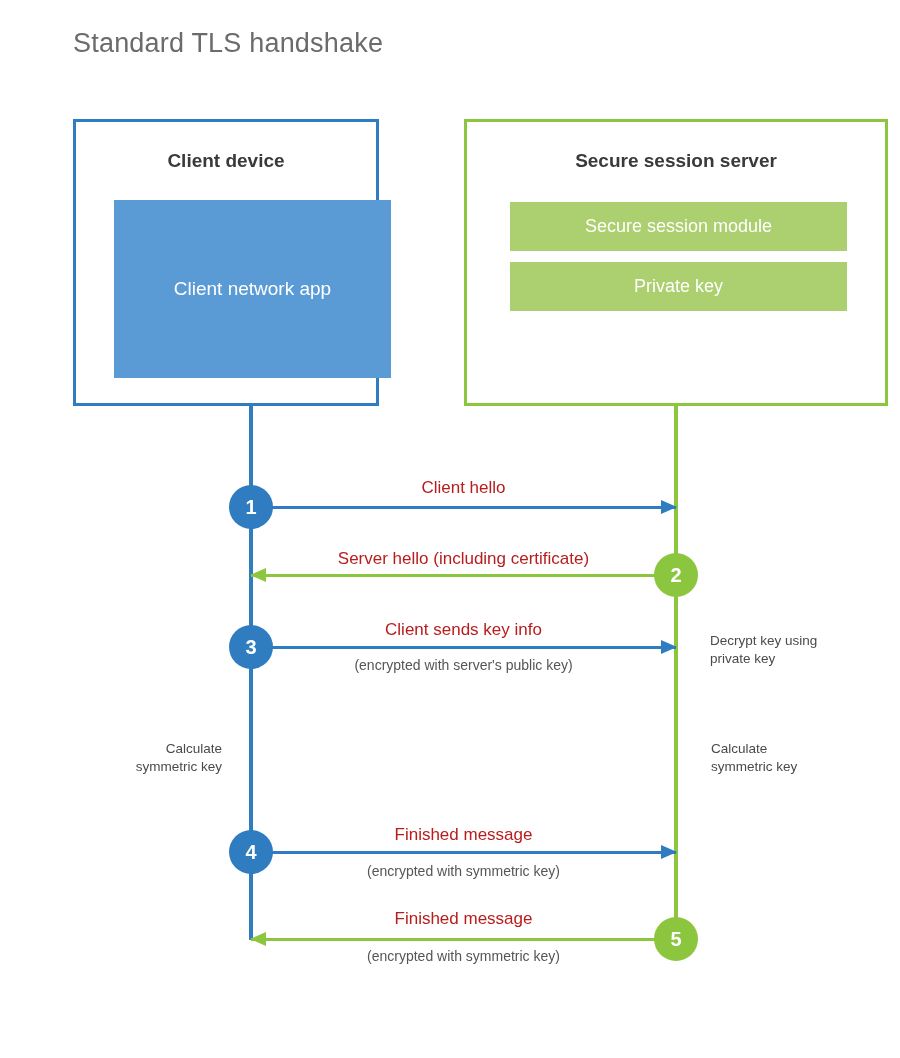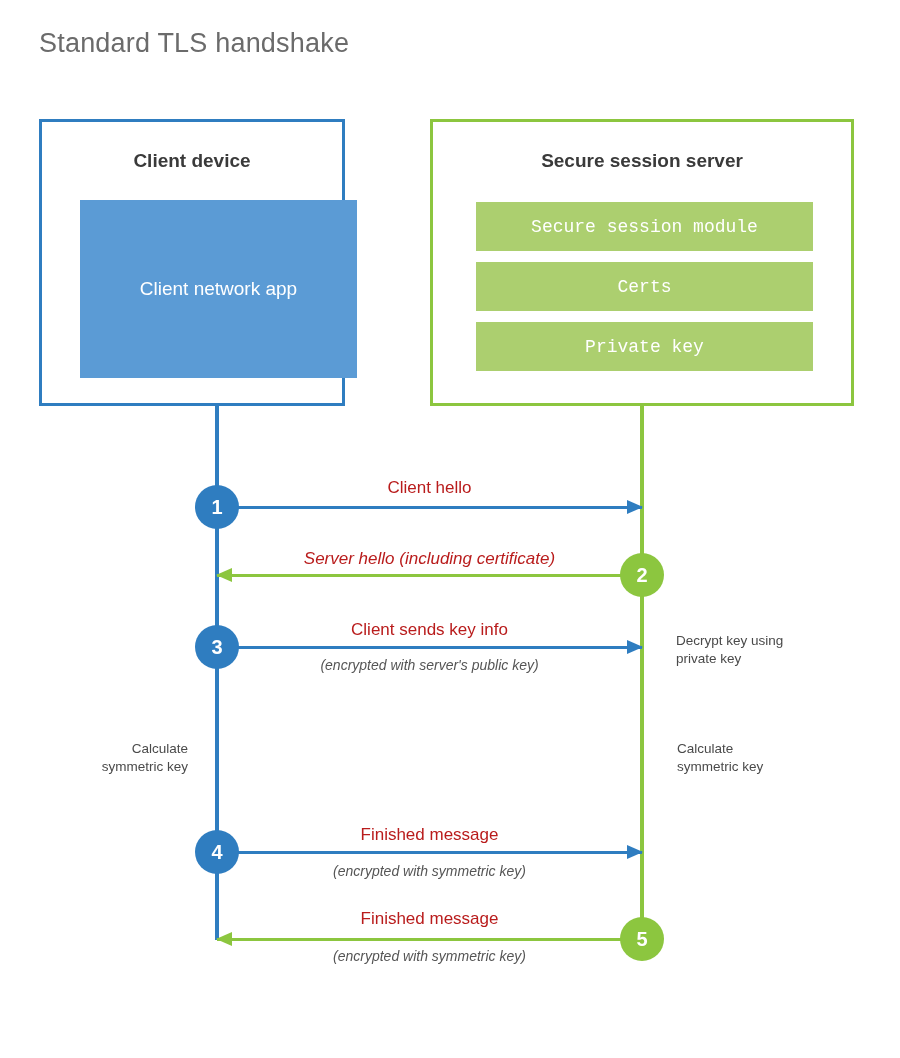--- a/index.html
+++ b/index.html
@@ -10,20 +10,21 @@
   body {
     width: 900px;
     height: 1058px;
     position: relative;
     font-family: "Liberation Sans", sans-serif;
     overflow: hidden;
   }
   #diagram-root {
     position: absolute;
     inset: 0;
+    margin-left: 34px;
   }
 
   
   .diagram-title {
     position: absolute;
     left: 39px;
     top: 28px;
     font-size: 27px;
     font-weight: 400;
     color: #6b6b6b;
@@ -82,21 +83,20 @@
   }
 
   .server-bars {
     position: absolute;
     left: 43px;
     top: 80px;
     width: 337px;
     display: flex;
     flex-direction: column;
     gap: 11px;
-    font-family: Liberation Mono, monospace;
   }
   .server-bar {
     height: 49px;
     background: #accf6f;
     color: #ffffff;
     font-size: 18px;
     display: flex;
     align-items: center;
     justify-content: center;
     text-align: center;
@@ -166,21 +166,20 @@
     color: #b91c1c;
     text-align: center;
     white-space: nowrap;
   }
   .msg-sublabel {
     position: absolute;
     font-size: 14px;
     color: #555555;
     text-align: center;
     white-space: nowrap;
-    font-style: italic;
   }
   .side-note {
     position: absolute;
     font-size: 13.5px;
     color: #4a4a4a;
     line-height: 1.35;
     white-space: pre-line;
   }
   .side-note.right-align { text-align: right; }
   .side-note.left-align { text-align: left; }
@@ -194,35 +193,34 @@
 
   <div class="party-box" id="client-box">
     <div class="party-title">Client device</div>
     <div class="client-app-box">Client network app</div>
   </div>
 
   <div class="party-box" id="server-box">
     <div class="party-title">Secure session server</div>
     <div class="server-bars">
       <div class="server-bar">Secure session module</div>
-      <div class="server-bar">Certs</div>
       <div class="server-bar">Private key</div>
     </div>
   </div>
 
   <div class="lifeline" id="client-lifeline"></div>
   <div class="lifeline" id="server-lifeline"></div>
 
   <div class="msg-label" style="left:217px; top:478px; width:425px;">Client hello</div>
   <div class="arrow blue" style="left:217px; top:506px; width:425px;">
     <span class="head"></span>
   </div>
   <div class="step-circle blue" style="left:195px; top:485px;">1</div>
 
-  <div class="msg-label" style="left:217px; top:549px; width:425px;font-style:italic;">Server hello (including certificate)</div>
+  <div class="msg-label" style="left:217px; top:549px; width:425px;">Server hello (including certificate)</div>
   <div class="arrow green" style="left:217px; top:574px; width:425px;">
     <span class="head"></span>
   </div>
   <div class="step-circle green" style="left:620px; top:553px;">2</div>
 
   <div class="msg-label" style="left:217px; top:620px; width:425px;">Client sends key info</div>
   <div class="arrow blue" style="left:217px; top:646px; width:425px;">
     <span class="head"></span>
   </div>
   <div class="msg-sublabel" style="left:217px; top:657px; width:425px;">(encrypted with server's public key)</div>

